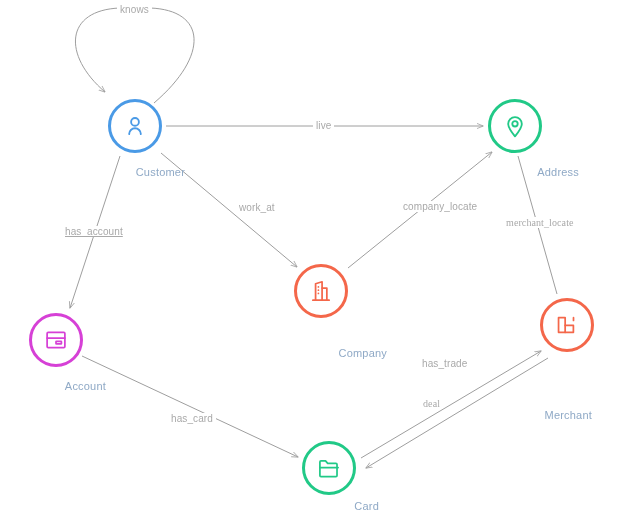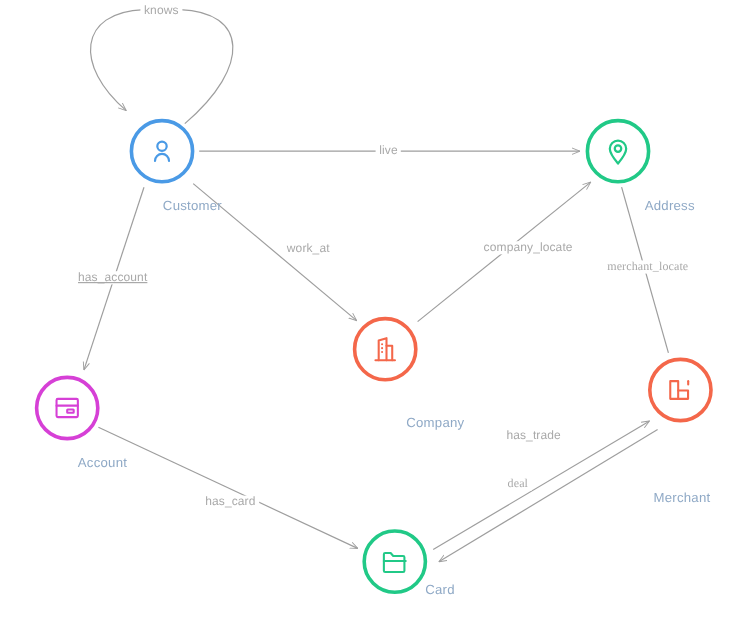--- a/index.html
+++ b/index.html
@@ -141,21 +141,21 @@
   <div class="node-label" style="left:6px; top:380px; width:100px;">Account</div>
 
   <div class="node" style="left:302px; top:441px; border-color:#21c987;">
     <span>
       <svg width="26" height="26" viewBox="0 0 24 24" fill="none" stroke="#21c987" stroke-width="1.6" stroke-linecap="round" stroke-linejoin="round">
         <path d="M3.6 19V6.4a1 1 0 0 1 1-1h4.2l2 2.3h7.6a1 1 0 0 1 1 1V19a1 1 0 0 1-1 1H4.6a1 1 0 0 1-1-1z"></path>
         <path d="M3.6 11.6h16.8"></path>
       </svg>
     </span>
   </div>
-  <div class="node-label" style="left:279px; top:486px; width:100px;">Card</div>
+  <div class="node-label" style="left:279px; top:500px; width:100px;">Card</div>
 
   <div class="edge-label" style="left:117px; top:4px;">knows</div>
 
   <div class="edge-label" style="left:313px; top:120px;text-align:center;">live</div>
 
   <div class="edge-label" style="left:206px; top:202px;margin-left:30px;">work_at</div>
 
   <div class="edge-label" style="left:400px; top:201px;">company_locate</div>
 
   <div class="edge-label" style="left:503px; top:217px;font-family:Liberation Serif, serif;">merchant_locate</div>

